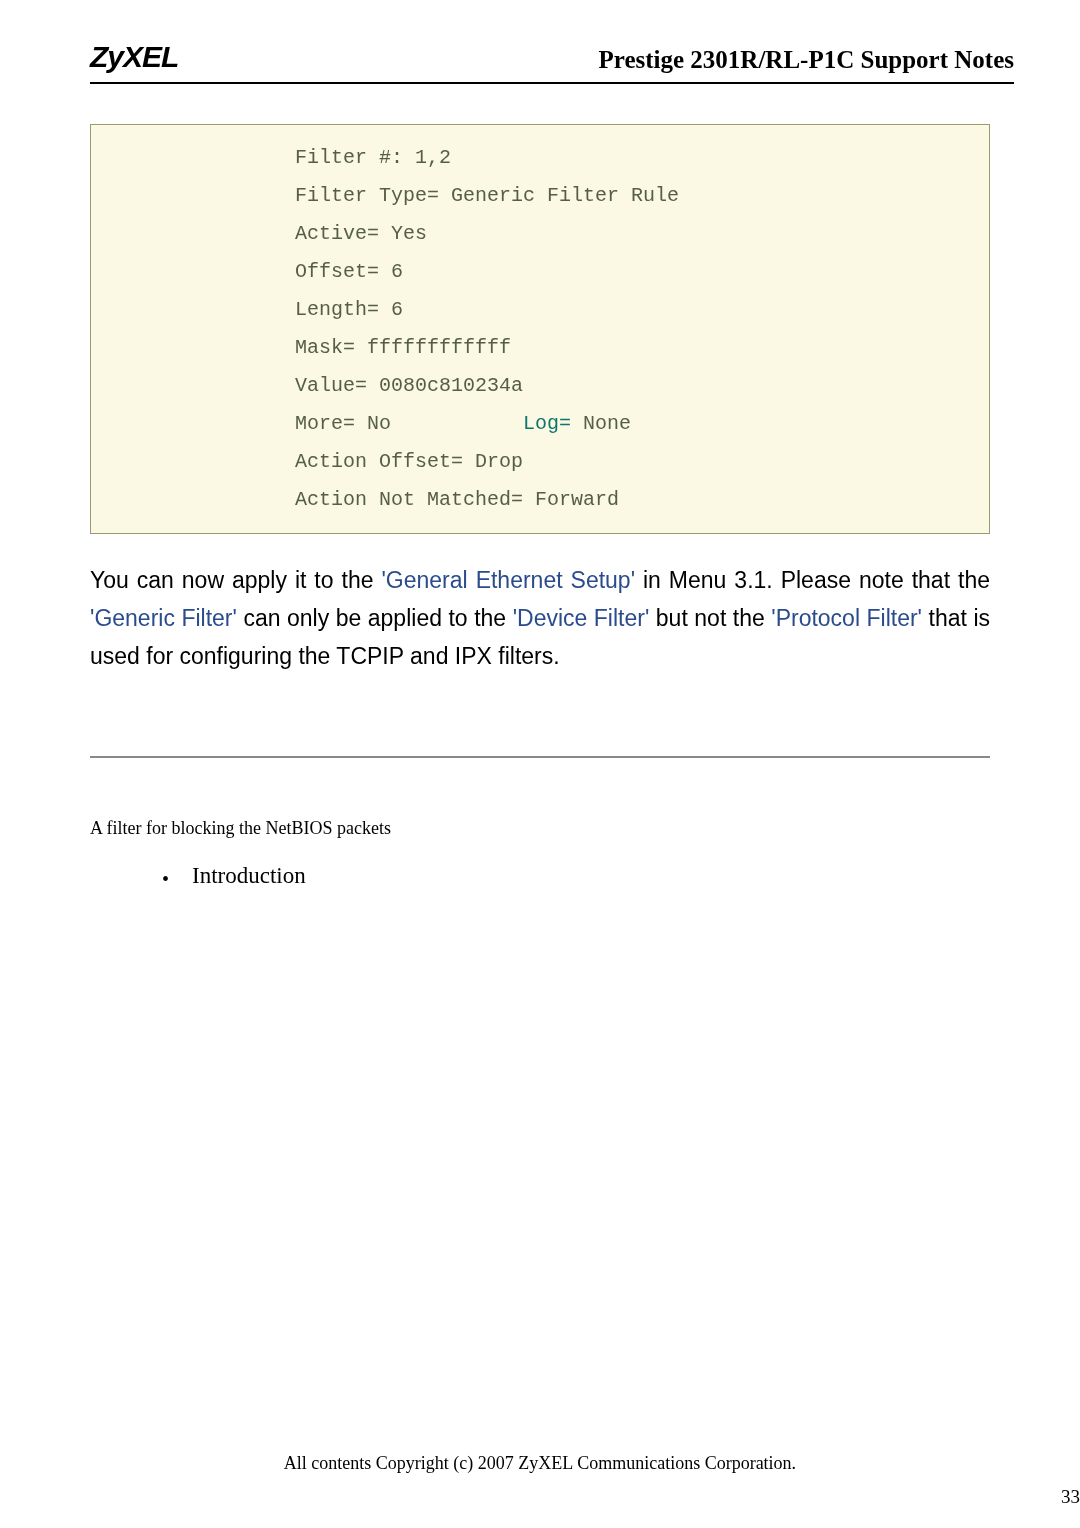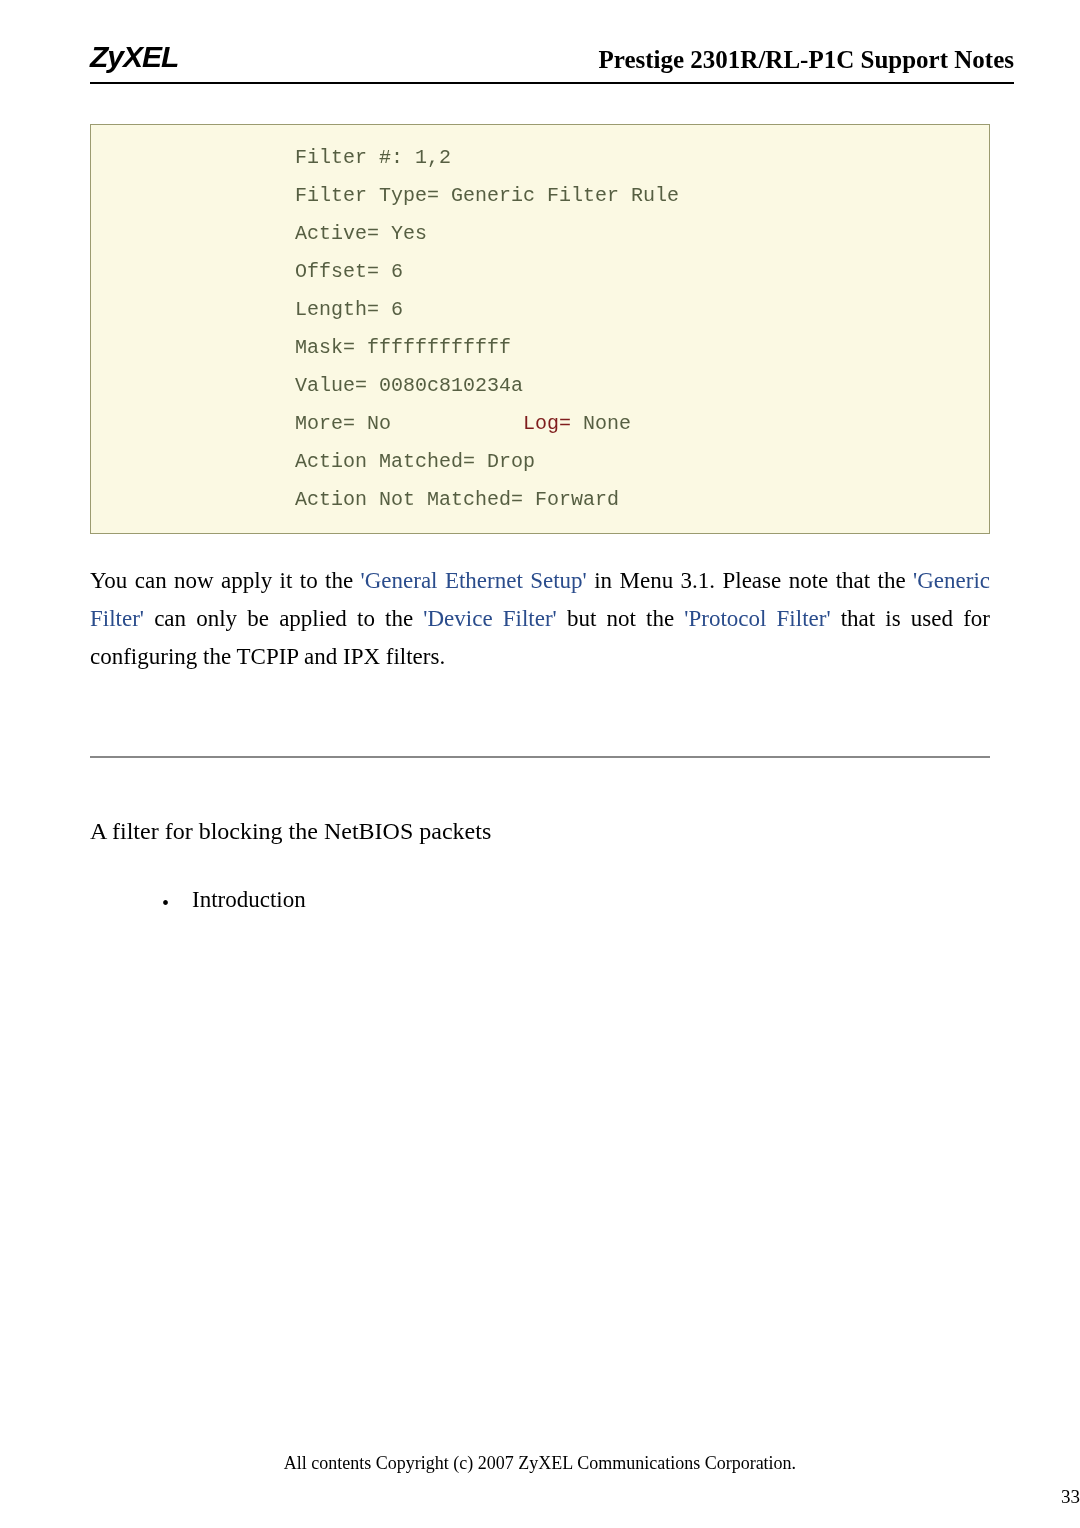--- a/index.html
+++ b/index.html
@@ -41,42 +41,42 @@
     background: #fbf9e3;
     font-family: 'Courier New', monospace;
     font-size: 20px;
     color: #565f42;
     padding: 14px 0;
     line-height: 1.9;
     white-space: pre;
     margin-bottom: 28px;
   }
   .code-block .log-label {
-    color: #7f1d1d;
+    color: #0f766e;
   }
   .body-text {
-    font-family: Liberation Serif, serif;
+    font-family: Liberation Sans, sans-serif;
     font-size: 23px;
     line-height: 1.65;
     text-align: justify;
     margin-bottom: 28px;
   }
   .body-text .blue {
     color: #2a4c8c;
   }
   .hr {
     border: none;
     border-top: 2px solid #888;
     margin: 80px 0 60px 0;
   }
   .section-heading {
     font-family: 'Times New Roman', serif;
-    font-size: 24px;
+    font-size: 18px;
     font-weight: normal;
-    margin-bottom: 42px;
+    margin-bottom: 24px;
   }
   .bullet-row {
     padding-left: 72px;
     margin-bottom: 30px;
   }
   .bullet-row .dot {
     display: inline-block;
     width: 30px;
     font-size: 20px;
     vertical-align: middle;
@@ -115,21 +115,21 @@
 <div class="content">
 
   <div class="code-block"><span>                 </span><span>Filter #: 1,2</span>
 <span>                 </span><span>Filter Type= Generic Filter Rule</span>
 <span>                 </span><span>Active= Yes</span>
 <span>                 </span><span>Offset= 6</span>
 <span>                 </span><span>Length= 6</span>
 <span>                 </span><span>Mask= ffffffffffff</span>
 <span>                 </span><span>Value= 0080c810234a</span>
 <span>                 </span><span>More= No           </span><span class="log-label">Log= </span><span>None</span>
-<span>                 </span><span>Action Matched= Drop</span>
+<span>                 </span><span>Action Offset= Drop</span>
 <span>                 </span><span>Action Not Matched= Forward</span>
 </div>
 
   <p class="body-text"><span>You can now apply it to the </span><span class="blue">'General Ethernet Setup'</span><span> in Menu 3.1. Please note that the </span><span class="blue">'Generic Filter'</span><span> can only be applied to the </span><span class="blue">'Device Filter'</span><span> but not the </span><span class="blue">'Protocol Filter'</span><span> that is used for configuring the TCPIP and IPX filters.</span></p>
 
 
   <hr class="hr">
 
   <h2 class="section-heading">A filter for blocking the NetBIOS packets</h2>
 

